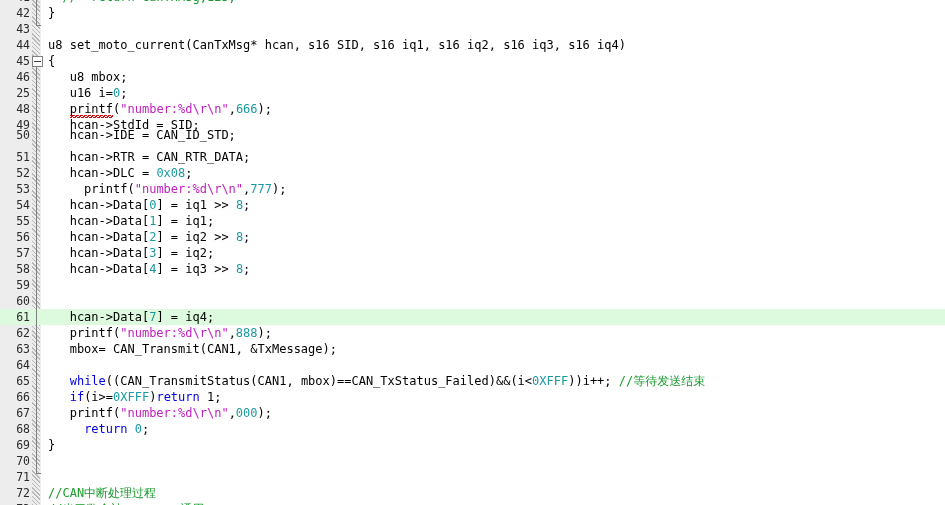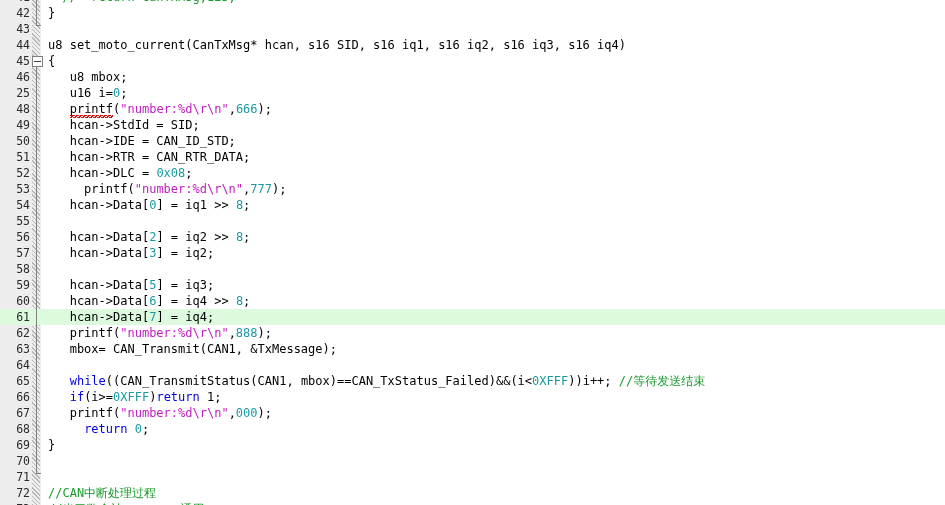--- a/index.html
+++ b/index.html
@@ -155,31 +155,31 @@
   <div id="rows">
       <div class="row" style="top: -11px;"><span class="lineno">41</span><span class="code"><span class="plain">  </span><span class="cmt">//  return CanTxMsg;123;</span></span></div>
       <div class="row" style="top: 5px;"><span class="lineno">42</span><span class="code"><span class="plain">}</span></span></div>
       <div class="row" style="top: 21px;"><span class="lineno">43</span><span class="code"></span></div>
       <div class="row" style="top: 37px;"><span class="lineno">44</span><span class="code"><span class="plain">u8 set_moto_current(CanTxMsg* hcan, s16 SID, s16 iq1, s16 iq2, s16 iq3, s16 iq4)</span></span></div>
       <div class="row" style="top: 53px;"><span class="lineno">45</span><span class="code"><span class="plain">{</span></span></div>
       <div class="row" style="top: 69px;"><span class="lineno">46</span><span class="code"><span class="plain">   u8 mbox;</span></span></div>
       <div class="row" style="top: 85px;"><span class="lineno">25</span><span class="code"><span class="plain">   u16 i=</span><span class="num">0</span><span class="plain">;</span></span></div>
       <div class="row" style="top: 101px;"><span class="lineno">48</span><span class="code"><span class="plain">   </span><span class="plain squig">printf</span><span class="plain">(</span><span class="str">"number:%d\r\n"</span><span class="plain">,</span><span class="num">666</span><span class="plain">);</span></span></div>
       <div class="row" style="top: 117px;"><span class="lineno">49</span><span class="code"><span class="plain">   hcan-&gt;StdId = SID;</span></span></div>
-      <div class="row" style="top: 133px;"><span class="lineno">50</span><span class="code"><span class="plain">   hcan-&gt;IDE = CAN_ID_STD;</span></span></div>
+      <div class="row" style="top: 127px;"><span class="lineno">50</span><span class="code"><span class="plain">   hcan-&gt;IDE = CAN_ID_STD;</span></span></div>
       <div class="row" style="top: 149px;"><span class="lineno">51</span><span class="code"><span class="plain">   hcan-&gt;RTR = CAN_RTR_DATA;</span></span></div>
       <div class="row" style="top: 165px;"><span class="lineno">52</span><span class="code"><span class="plain">   hcan-&gt;DLC = </span><span class="num">0x08</span><span class="plain">;</span></span></div>
       <div class="row" style="top: 181px; padding-left: 21px;"><span class="lineno">53</span><span class="code"><span class="plain">     printf(</span><span class="str">"number:%d\r\n"</span><span class="plain">,</span><span class="num">777</span><span class="plain">);</span></span></div>
       <div class="row" style="top: 197px;"><span class="lineno">54</span><span class="code"><span class="plain">   hcan-&gt;Data[</span><span class="num">0</span><span class="plain">] = iq1 &gt;&gt; </span><span class="num">8</span><span class="plain">;</span></span></div>
-      <div class="row" style="top: 213px;"><span class="lineno">55</span></div>
+      <div class="row" style="top: 213px;"><span class="lineno">55</span><span class="code"><span class="plain">   hcan-&gt;Data[</span><span class="num">1</span><span class="plain">] = iq1;</span></span></div>
       <div class="row" style="top: 229px;"><span class="lineno">56</span><span class="code"><span class="plain">   hcan-&gt;Data[</span><span class="num">2</span><span class="plain">] = iq2 &gt;&gt; </span><span class="num">8</span><span class="plain">;</span></span></div>
       <div class="row" style="top: 245px;"><span class="lineno">57</span><span class="code"><span class="plain">   hcan-&gt;Data[</span><span class="num">3</span><span class="plain">] = iq2;</span></span></div>
-      <div class="row" style="top: 261px;"><span class="lineno">58</span></div>
-      <div class="row" style="top: 277px;"><span class="lineno">59</span><span class="code"><span class="plain">   hcan-&gt;Data[</span><span class="num">5</span><span class="plain">] = iq3;</span></span></div>
-      <div class="row" style="top: 293px;"><span class="lineno">60</span><span class="code"><span class="plain">   hcan-&gt;Data[</span><span class="num">6</span><span class="plain">] = iq4 &gt;&gt; </span><span class="num">8</span><span class="plain">;</span></span></div>
+      <div class="row" style="top: 261px;"><span class="lineno">58</span><span class="code"><span class="plain">   hcan-&gt;Data[</span><span class="num">4</span><span class="plain">] = iq3 &gt;&gt; </span><span class="num">8</span><span class="plain">;</span></span></div>
+      <div class="row" style="top: 277px;"><span class="lineno">59</span></div>
+      <div class="row" style="top: 293px;"><span class="lineno">60</span></div>
       <div class="row cur" style="top: 309px;"><span class="lineno">61</span><span class="code"><span class="plain">   hcan-&gt;Data[</span><span class="num">7</span><span class="plain">] = iq4;</span></span></div>
       <div class="row" style="top: 325px;"><span class="lineno">62</span><span class="code"><span class="plain">   printf(</span><span class="str">"number:%d\r\n"</span><span class="plain">,</span><span class="num">888</span><span class="plain">);</span></span></div>
       <div class="row" style="top: 341px; padding-left: 22px;"><span class="lineno">63</span><span class="code"><span class="plain">   mbox= CAN_Transmit(CAN1, &amp;TxMessage);</span></span></div>
       <div class="row" style="top: 357px;"><span class="lineno">64</span><span class="code"></span></div>
       <div class="row" style="top: 373px;"><span class="lineno">65</span><span class="code"><span class="plain">   </span><span class="kw">while</span><span class="plain">((CAN_TransmitStatus(CAN1, mbox)==CAN_TxStatus_Failed)&amp;&amp;(i&lt;</span><span class="num">0XFFF</span><span class="plain">))i++; </span><span class="cmt">//等待发送结束</span></span></div>
       <div class="row" style="top: 389px;"><span class="lineno">66</span><span class="code"><span class="plain">   </span><span class="kw">if</span><span class="plain">(i&gt;=</span><span class="num">0XFFF</span><span class="plain">)</span><span class="kw">return</span><span class="plain"> 1;</span></span></div>
       <div class="row" style="top: 405px; padding-left: 20px;"><span class="lineno">67</span><span class="code"><span class="plain">   printf(</span><span class="str">"number:%d\r\n"</span><span class="plain">,</span><span class="num">000</span><span class="plain">);</span></span></div>
       <div class="row" style="top: 421px;"><span class="lineno">68</span><span class="code"><span class="plain">     </span><span class="kw">return</span><span class="plain"> </span><span class="num">0</span><span class="plain">;</span></span></div>
       <div class="row" style="top: 437px;"><span class="lineno">69</span><span class="code"><span class="plain">}</span></span></div>
       <div class="row" style="top: 453px;"><span class="lineno">70</span><span class="code"></span></div>

